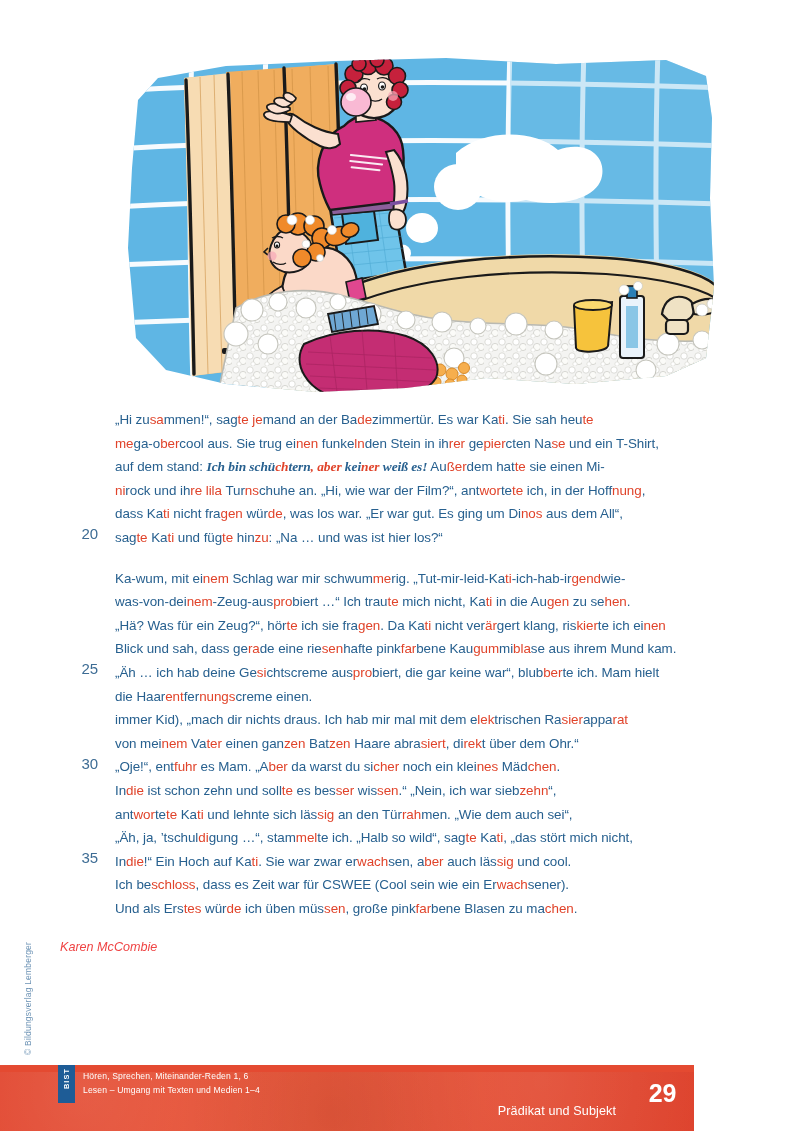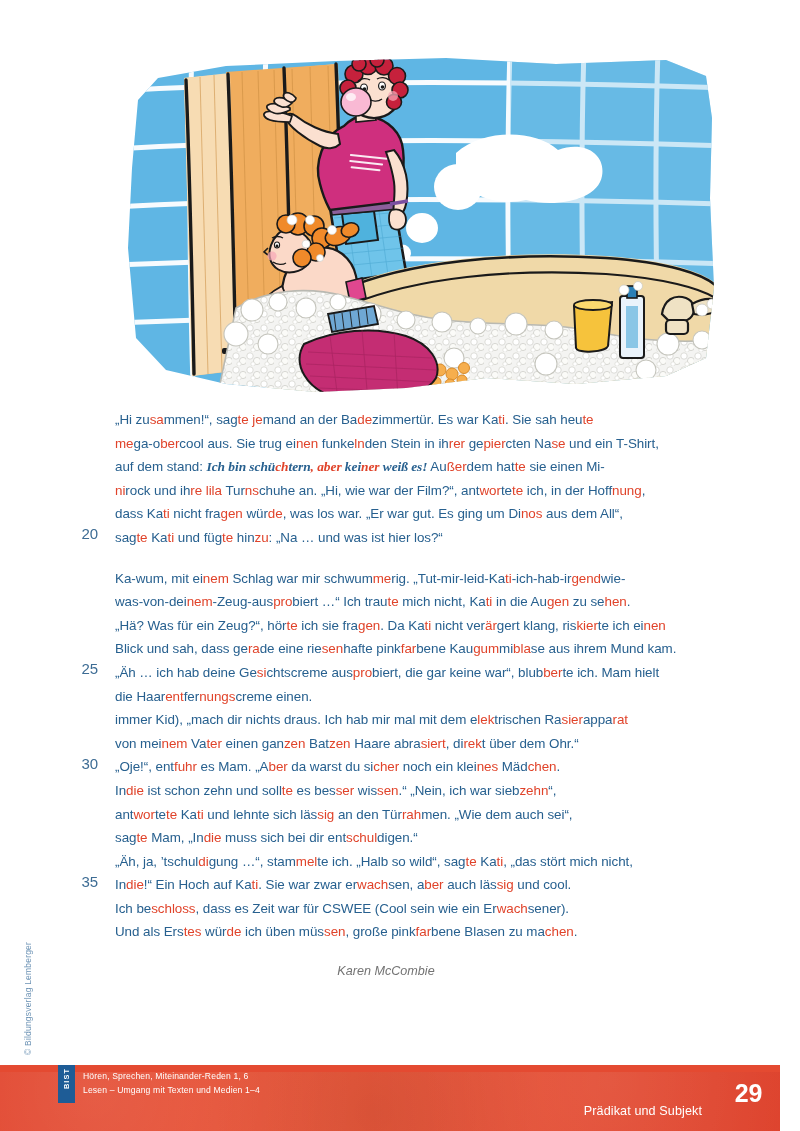--- a/index.html
+++ b/index.html
@@ -43,27 +43,27 @@
     position:absolute;left:8px;top:0;width:30px;
     text-align:right;
     font-size:15px;color:#3d6c94;
     line-height:23.6px;
     margin-top:20px;
   }
   .bi{font-weight:bold;font-style:italic;font-family:Liberation Serif, serif;}
   .r{color:#e0432a;}
   .b{color:#27608f;}
   .credit{
-    margin-top:20px;text-align:center;padding-right:28px;
-    font-style:italic;font-size:12.6px;color:#737373;
+    margin-top:20px;text-align:left;padding-right:28px;
+    font-style:italic;font-size:12.6px;color:#ef4444;
   }
 
   
   .footer{
-    position:absolute;left:0;bottom:0;width:780px;height:66px;
+    position:absolute;left:0;bottom:0;width:694px;height:66px;
     background:#ec4899;
     overflow:hidden;
   }
   .footer .edge{
     position:absolute;left:0;top:-7px;width:800px;height:14px;
   }
   .footer .tex{
     position:absolute;inset:0;
     background:
       radial-gradient(circle at 12% 40%, rgba(255,255,255,.10), transparent 38%),
@@ -401,21 +401,20 @@
           <div class="tline"><span class="ln"></span><span class="b">was-von-dei</span><span class="r">nem</span><span class="b">-Zeug-aus</span><span class="r">pro</span><span class="b">biert …“ Ich trau</span><span class="r">te</span><span class="b"> mich nicht, Ka</span><span class="r">ti</span><span class="b"> in die Au</span><span class="r">gen</span><span class="b"> zu se</span><span class="r">hen</span><span class="b">.</span></div>
           <div class="tline"><span class="ln"></span><span class="b">„Hä? Was für ein Zeug?“, hör</span><span class="r">te</span><span class="b"> ich sie fra</span><span class="r">gen</span><span class="b">. Da Ka</span><span class="r">ti</span><span class="b"> nicht ver</span><span class="r">är</span><span class="b">gert klang, ris</span><span class="r">kier</span><span class="b">te ich ei</span><span class="r">nen</span></div>
           <div class="tline"><span class="ln">25</span><span class="b">Blick und sah, dass ge</span><span class="r">ra</span><span class="b">de eine rie</span><span class="r">sen</span><span class="b">hafte pink</span><span class="r">far</span><span class="b">bene Kau</span><span class="r">gum</span><span class="b">mi</span><span class="r">bla</span><span class="b">se aus ihrem Mund kam.</span></div>
           <div class="tline"><span class="ln"></span><span class="b">„Äh … ich hab deine Ge</span><span class="r">si</span><span class="b">chtscreme aus</span><span class="r">pro</span><span class="b">biert, die gar keine war“, blub</span><span class="r">ber</span><span class="b">te ich. Mam hielt</span></div>
           <div class="tline"><span class="ln"></span><span class="b">die Haar</span><span class="r">ent</span><span class="b">fer</span><span class="r">nungs</span><span class="b">creme einen.</span></div>
           <div class="tline"><span class="ln"></span><span class="b">immer Kid), „mach dir nichts draus. Ich hab mir mal mit dem e</span><span class="r">lek</span><span class="b">trischen Ra</span><span class="r">sier</span><span class="b">appa</span><span class="r">rat</span></div>
           <div class="tline"><span class="ln">30</span><span class="b">von mei</span><span class="r">nem</span><span class="b"> Va</span><span class="r">ter</span><span class="b"> einen gan</span><span class="r">zen</span><span class="b"> Bat</span><span class="r">zen</span><span class="b"> Haare abra</span><span class="r">siert</span><span class="b">, di</span><span class="r">rek</span><span class="b">t über dem Ohr.“</span></div>
           <div class="tline"><span class="ln"></span><span class="b">„Oje!“, ent</span><span class="r">fuhr</span><span class="b"> es Mam. „A</span><span class="r">ber</span><span class="b"> da warst du si</span><span class="r">cher</span><span class="b"> noch ein klei</span><span class="r">nes</span><span class="b"> Mäd</span><span class="r">chen</span><span class="b">.</span></div>
           <div class="tline"><span class="ln"></span><span class="b">In</span><span class="r">die</span><span class="b"> ist schon zehn und soll</span><span class="r">te</span><span class="b"> es bes</span><span class="r">ser</span><span class="b"> wis</span><span class="r">sen</span><span class="b">.“ „Nein, ich war sieb</span><span class="r">zehn</span><span class="b">“,</span></div>
           <div class="tline"><span class="ln"></span><span class="b">ant</span><span class="r">wor</span><span class="b">te</span><span class="r">te</span><span class="b"> Ka</span><span class="r">ti</span><span class="b"> und lehnte sich läs</span><span class="r">sig</span><span class="b"> an den Tür</span><span class="r">rah</span><span class="b">men. „Wie dem auch sei“,</span></div>
-          <div class="tline"><span class="ln"></span><span class="b">sag</span><span class="r">te</span><span class="b"> Mam, „In</span><span class="r">die</span><span class="b"> muss sich bei dir ent</span><span class="r">schul</span><span class="b">digen.“</span></div>
           <div class="tline"><span class="ln">35</span><span class="b">„Äh, ja, ’tschul</span><span class="r">di</span><span class="b">gung …“, stam</span><span class="r">mel</span><span class="b">te ich. „Halb so wild“, sag</span><span class="r">te</span><span class="b"> Ka</span><span class="r">ti</span><span class="b">, „das stört mich nicht,</span></div>
           <div class="tline"><span class="ln"></span><span class="b">In</span><span class="r">die</span><span class="b">!“ Ein Hoch auf Ka</span><span class="r">ti</span><span class="b">. Sie war zwar er</span><span class="r">wach</span><span class="b">sen, a</span><span class="r">ber</span><span class="b"> auch läs</span><span class="r">sig</span><span class="b"> und cool.</span></div>
           <div class="tline"><span class="ln"></span><span class="b">Ich be</span><span class="r">schloss</span><span class="b">, dass es Zeit war für CSWEE (Cool sein wie ein Er</span><span class="r">wach</span><span class="b">sener).</span></div>
           <div class="tline"><span class="ln"></span><span class="b">Und als Ers</span><span class="r">tes</span><span class="b"> wür</span><span class="r">de</span><span class="b"> ich üben müs</span><span class="r">sen</span><span class="b">, große pink</span><span class="r">far</span><span class="b">bene Blasen zu ma</span><span class="r">chen</span><span class="b">.</span></div>
         </div>
       </div>
     <div class="credit">Karen McCombie</div>
   </div>
 
   <div class="footer">

